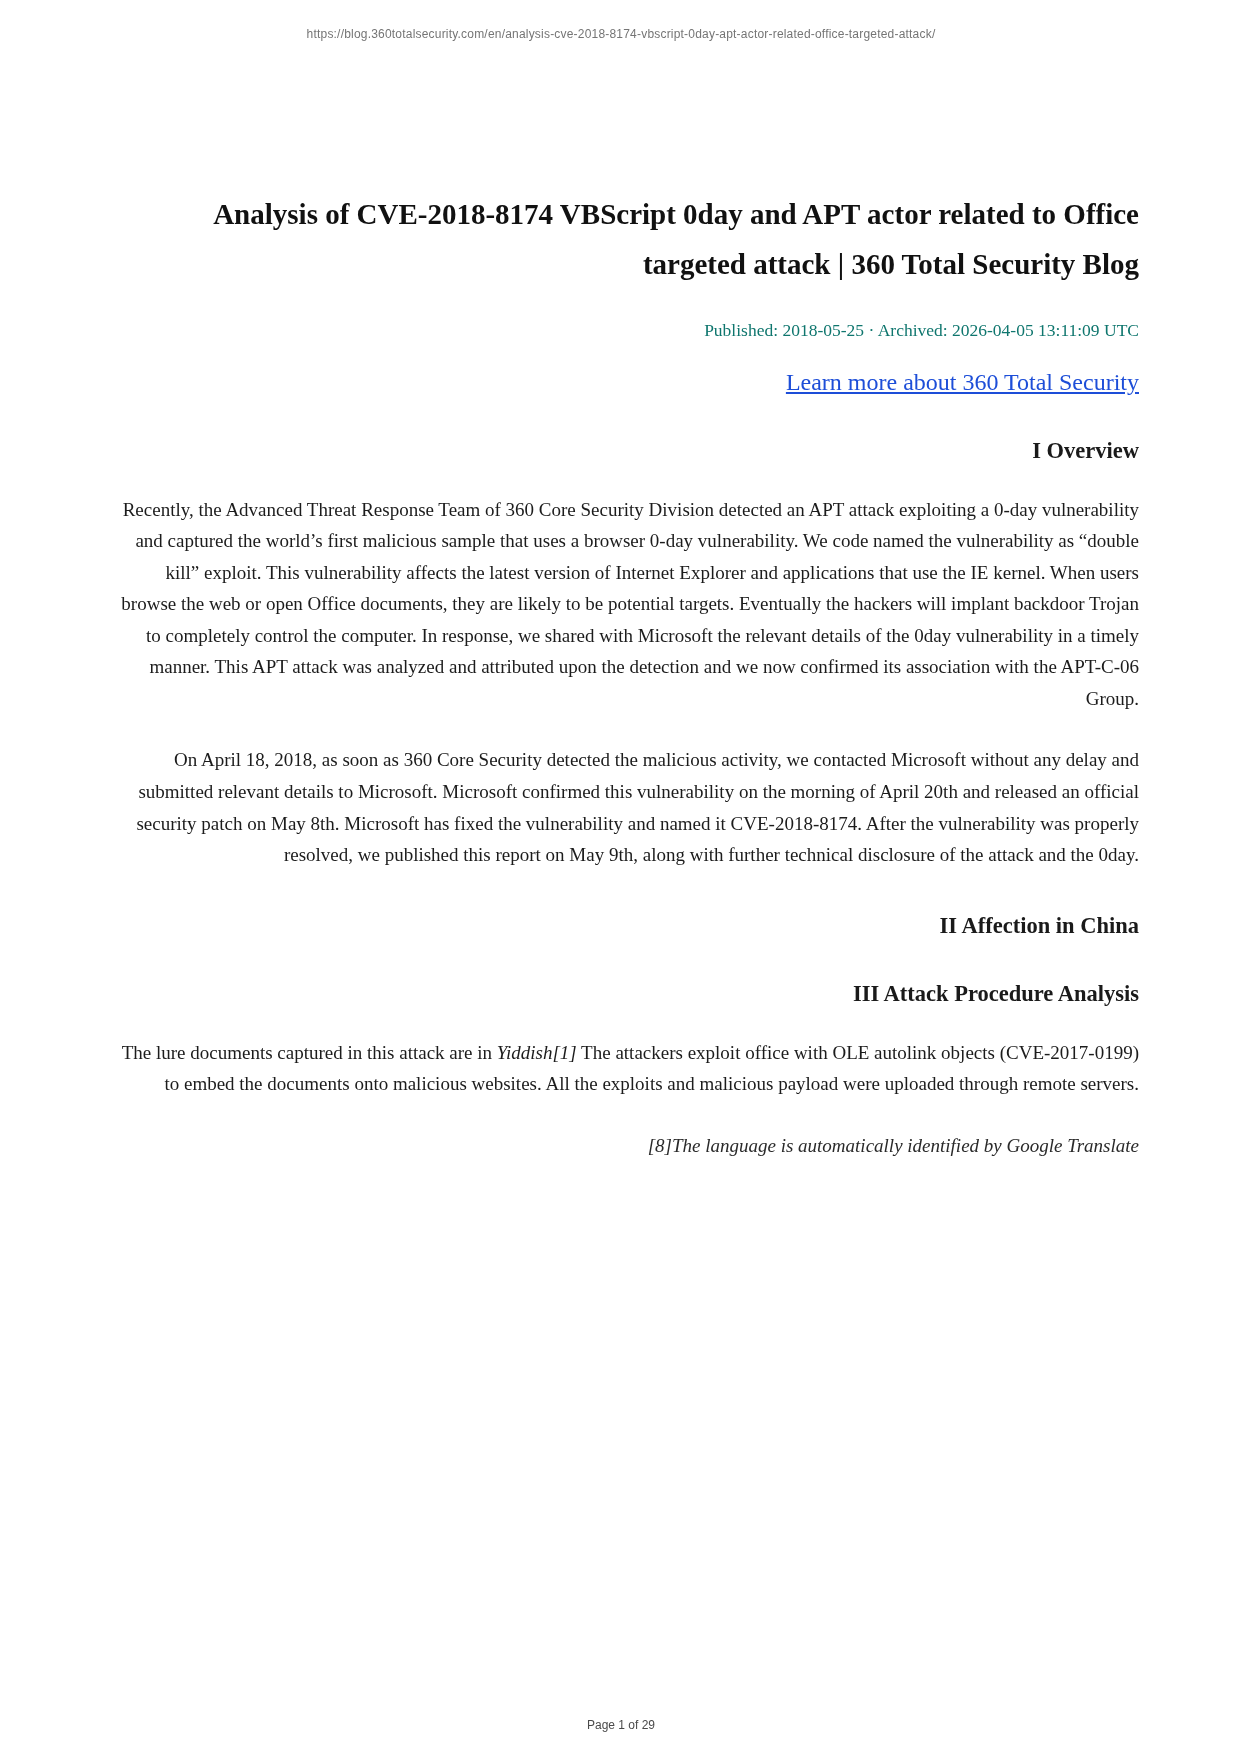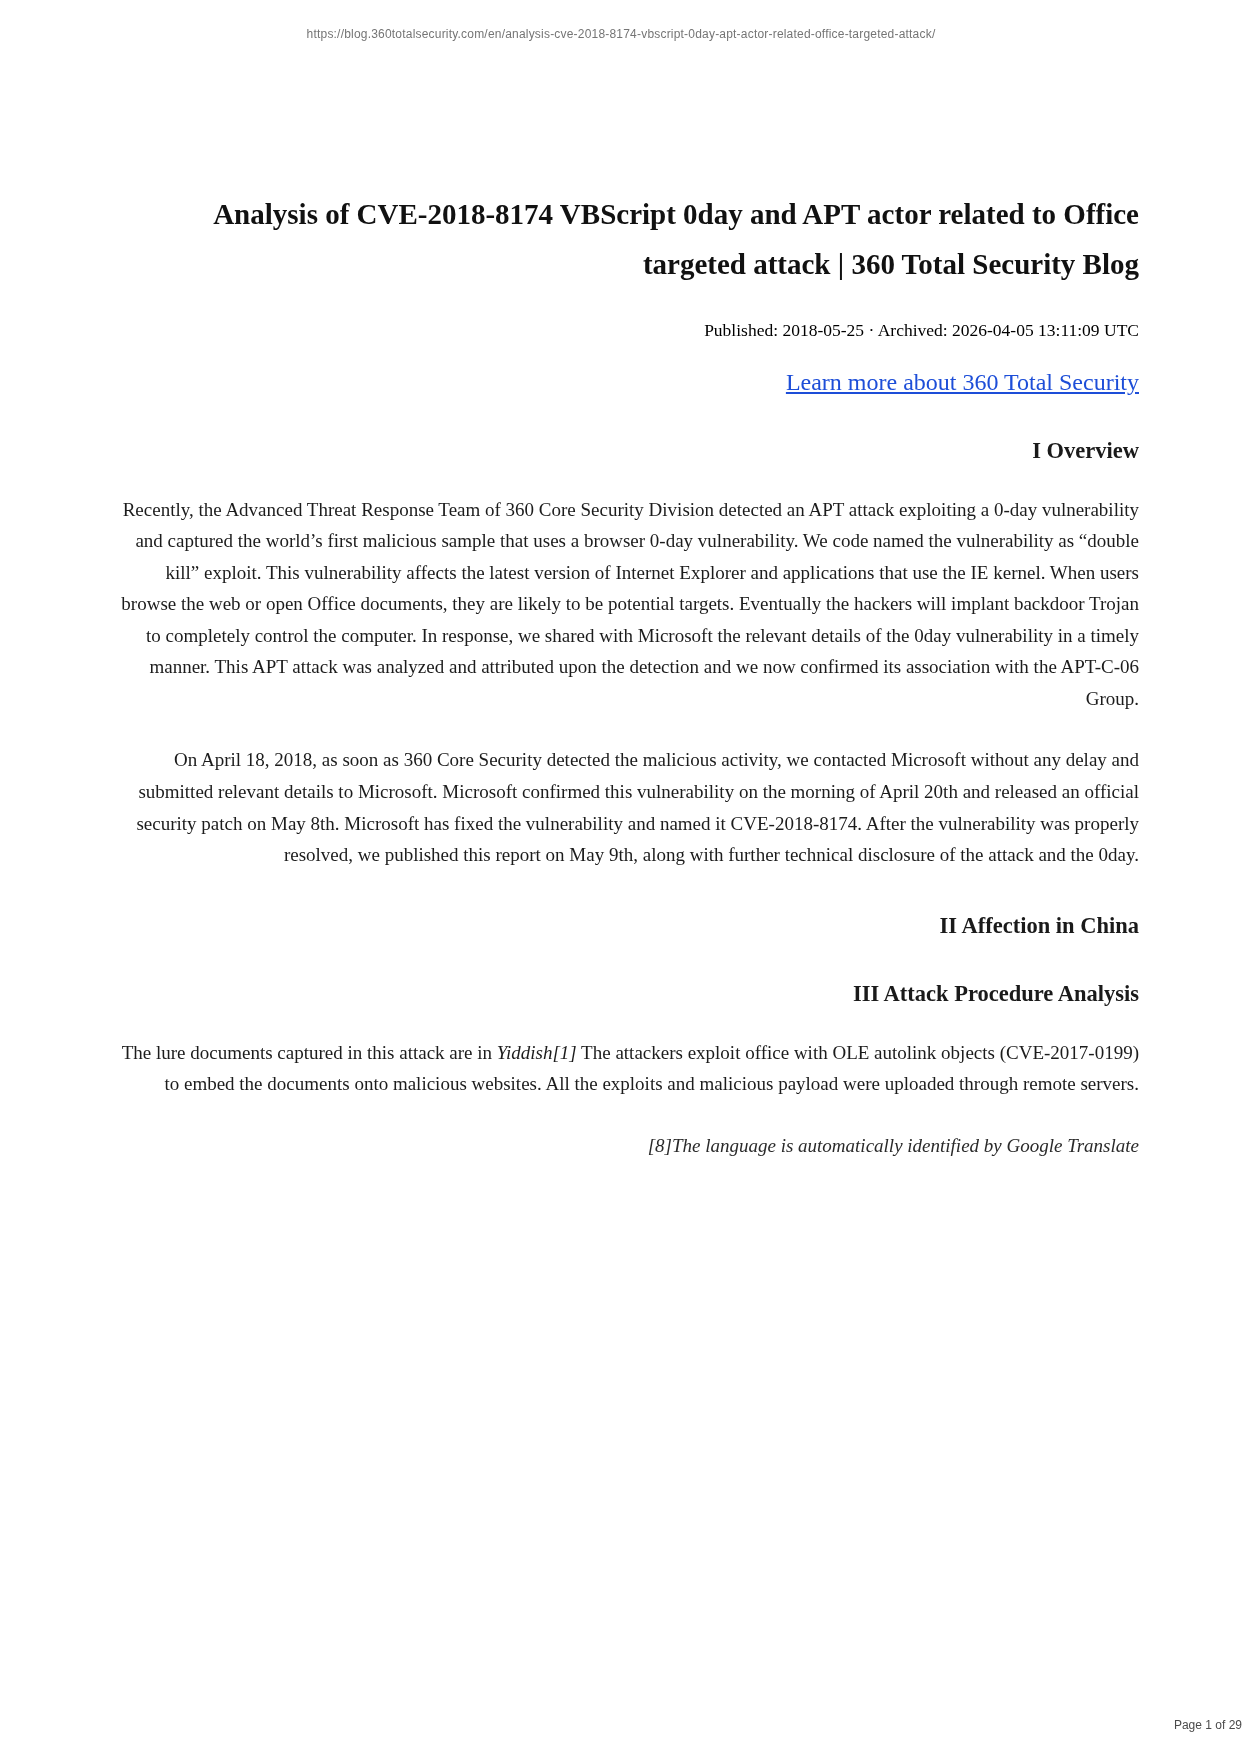--- a/index.html
+++ b/index.html
@@ -41,21 +41,21 @@
     margin: 0;
     font-size: 29px;
     font-weight: bold;
     line-height: 1.72;
     color: #111111;
   }
 
   .meta-line {
     margin-top: 30px;
     font-size: 17.5px;
-    color: #000000;
+    color: #0f766e;
   }
 
   .learn-link {
     display: inline-block;
     margin-top: 28px;
     font-size: 24px;
     color: #1d4ed8;
     text-decoration: underline;
     cursor: pointer;
   }
@@ -82,21 +82,21 @@
     color: #2a2a2a;
   }
 
   .inline-italic { font-style: italic; }
 
   .page-footer {
     position: absolute;
     bottom: 24px;
     left: 0;
     right: 0;
-    text-align: right;
+    text-align: center;
     font-family: "Liberation Sans", sans-serif;
     font-size: 12px;
     color: #4a4a4a;
   }
 </style>
 </head>
 <body>
 
 <div class="page">
 

